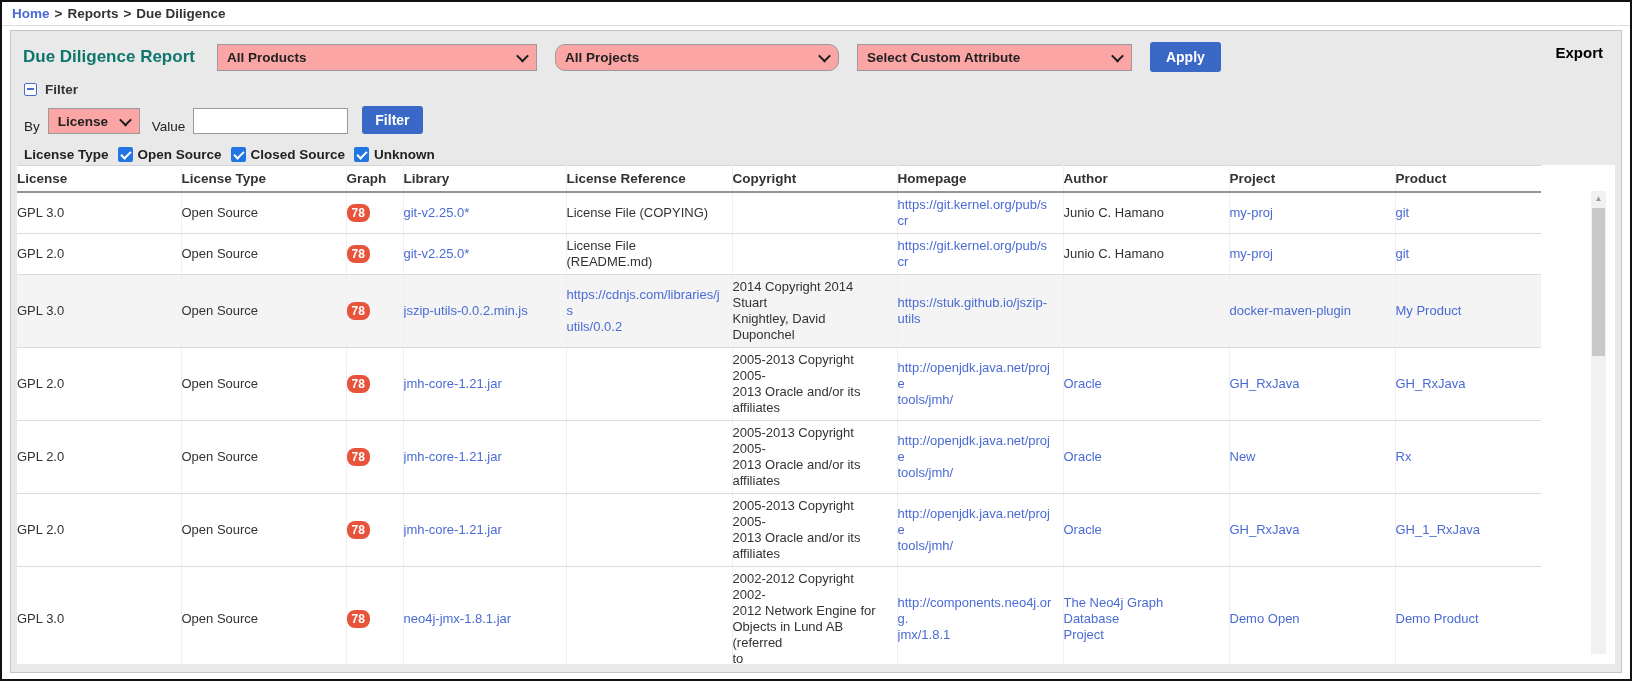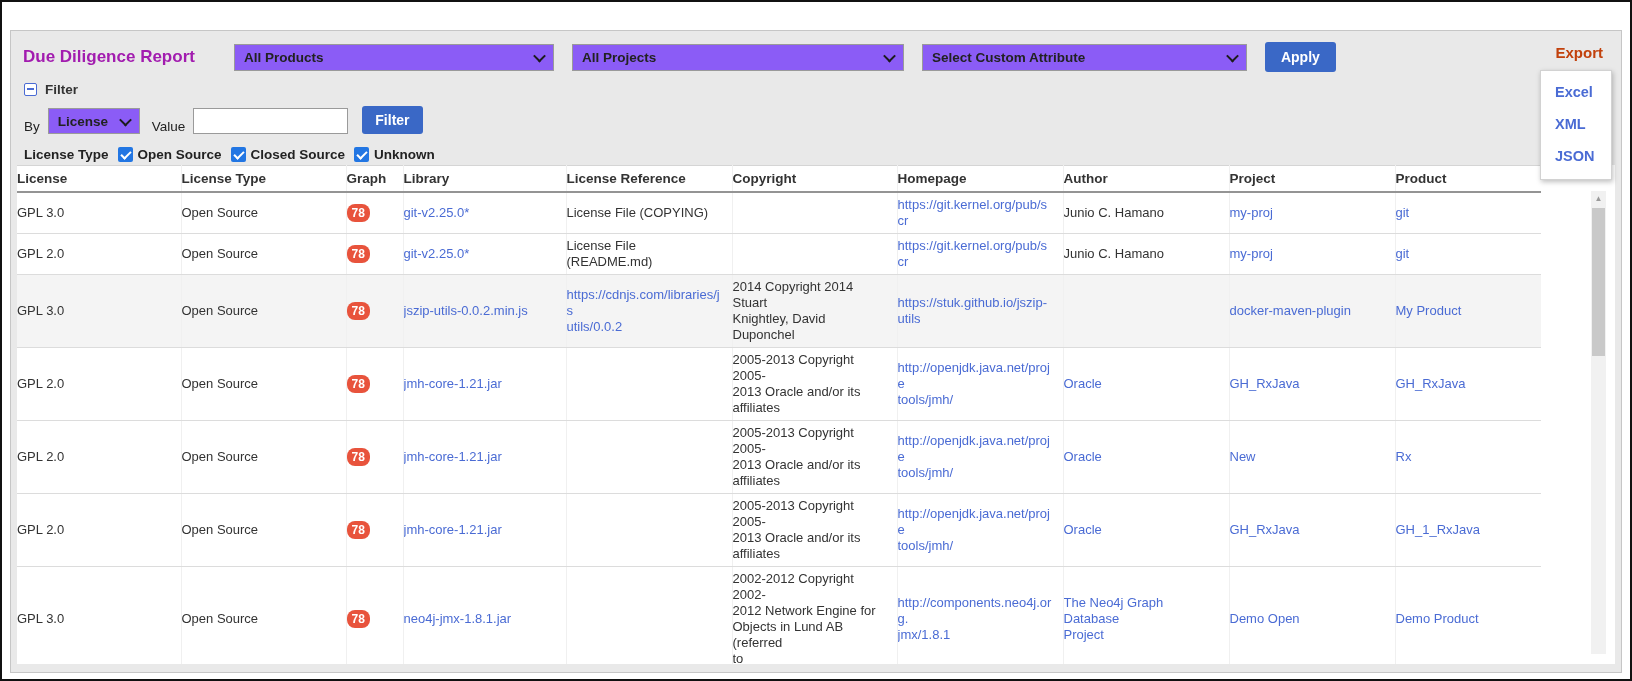--- a/index.html
+++ b/index.html
@@ -11,33 +11,33 @@
   
   .breadcrumb{height:23px;line-height:23px;padding-left:10px;font-size:13.5px;font-weight:bold;
     border-bottom:1px solid #ddd;white-space:nowrap;}
   .breadcrumb .crumb-link{color:#4a6bd4;cursor:pointer;}
   .breadcrumb .sep{margin:0 5px;color:#333;}
   
   .panel{position:absolute;top:28px;left:8px;right:8px;bottom:6px;background:#e9e9e9;
     border:1px solid #c6c6c6;box-sizing:border-box;}
   
   .toolbar{display:flex;align-items:center;padding:11px 14px 9px 12px;gap:18px;}
-  .title{font-size:17px;font-weight:bold;color:#a21caf;white-space:nowrap;margin-right:21px;}
-  .sel{background:#8b5cf6;border:1px solid #9a9a9a;height:27px;box-sizing:border-box;
+  .title{font-size:17px;font-weight:bold;color:#0f766e;white-space:nowrap;margin-right:4px;}
+  .sel{background:#fca5a5;border:1px solid #9a9a9a;height:27px;box-sizing:border-box;
     display:flex;align-items:center;justify-content:space-between;padding:0 9px;
     font-size:13.5px;font-weight:bold;color:#222;cursor:pointer;}
   .sel .chev{width:7px;height:7px;border-right:2px solid #1c1c1c;border-bottom:2px solid #1c1c1c;
     transform:rotate(45deg) translate(-1px,-1px);flex:none;margin-left:10px;}
   .sel-products{width:320px;}
-  .sel-projects{width:332px;}
-  .sel-attr{width:325px;}
+  .sel-projects{width:284px;border-radius:10px;}
+  .sel-attr{width:275px;}
   .btn{background:#3a68c6;color:#fff;font-weight:bold;font-size:14px;border:none;
     border-radius:3px;padding:7px 16px;cursor:pointer;font-family:inherit;}
   .export-link{position:absolute;top:13px;right:18px;font-size:15px;font-weight:bold;
-    color:#c2410c;cursor:pointer;}
+    color:#000000;cursor:pointer;}
   .export-menu{position:absolute;top:39px;right:9px;width:70px;background:#fff;
     border:1px solid #d2d2d2;box-shadow:1px 2px 5px rgba(0,0,0,.25);padding:5px 0 7px;z-index:9;}
   .export-menu .item{padding:8px 0 8px 14px;color:#4a6bd4;font-weight:bold;font-size:14.5px;cursor:pointer;}
   
   .filter-head{display:flex;align-items:center;gap:8px;padding:1px 0 0 13px;
     font-size:13.5px;font-weight:bold;color:#333;}
   .minus-box{width:11px;height:11px;border:1px solid #4a6bd4;border-radius:2px;background:#fff;
     position:relative;cursor:pointer;}
   .minus-box::after{content:"";position:absolute;left:2px;right:2px;top:4px;height:2px;background:#4a6bd4;}
   .filter-row{display:flex;align-items:flex-end;padding:9px 0 4px 13px;font-size:13.5px;color:#222;}
@@ -71,20 +71,23 @@
   .scrollbar{position:absolute;top:26px;right:9px;bottom:10px;width:15px;background:#f1f1f1;cursor:pointer;}
   .sb-arrow{height:15px;display:flex;align-items:center;justify-content:center;
     color:#9a9a9a;font-size:8px;cursor:pointer;}
   .sb-thumb{position:absolute;left:1px;right:1px;top:17px;height:148px;background:#c9c9c9;cursor:grab;}
 </style>
 </head>
 <body>
 
 <div class="page">
 
+  <div class="breadcrumb">
+    <span class="crumb-link">Home</span><span class="sep">&gt;</span><span>Reports</span><span class="sep">&gt;</span><span>Due Diligence</span>
+  </div>
 
   <div class="panel">
 
     <div class="toolbar">
       <span class="title">Due Diligence Report</span>
       <div class="sel sel-products">
         <span>All Products</span>
         <span class="chev"></span>
       </div>
       <div class="sel sel-projects">
@@ -92,25 +95,20 @@
         <span class="chev"></span>
       </div>
       <div class="sel sel-attr">
         <span>Select Custom Attribute</span>
         <span class="chev"></span>
       </div>
       <button class="btn">Apply</button>
     </div>
 
     <span class="export-link">Export</span>
-    <div class="export-menu">
-      <div class="item">Excel</div>
-      <div class="item">XML</div>
-      <div class="item">JSON</div>
-    </div>
 
     <div class="filter-head">
       <span class="minus-box"></span>
       <span>Filter</span>
     </div>
 
     <div class="filter-row">
       <span class="lbl">By</span>
       <div class="sel sel-by">
         <span>License</span>

